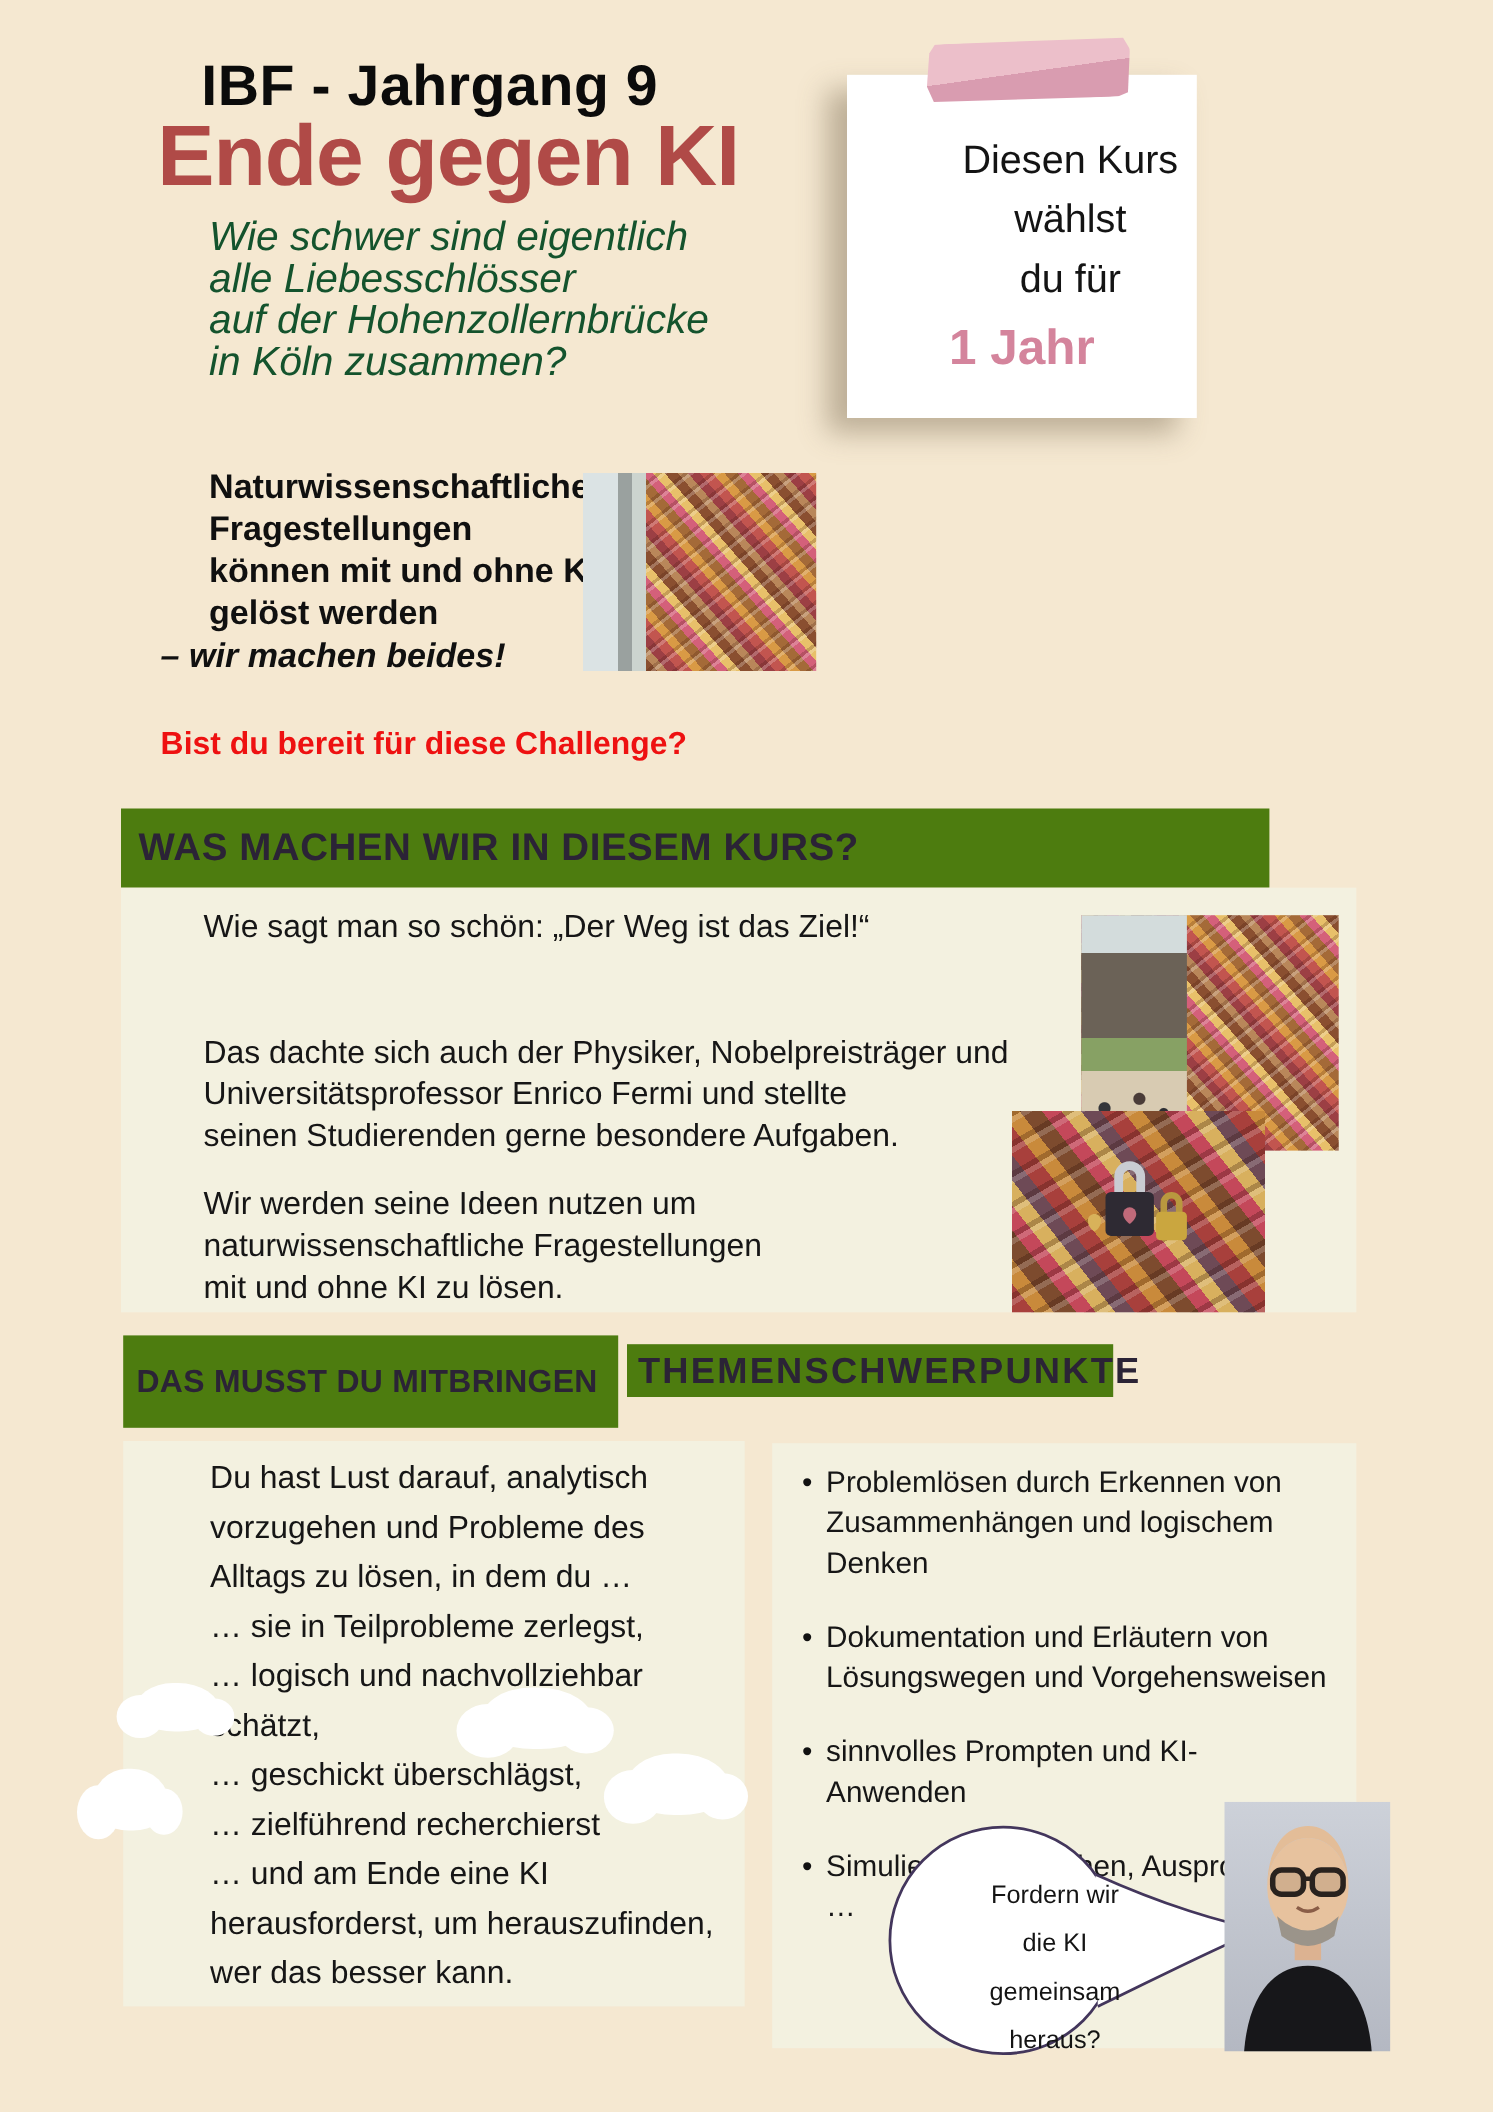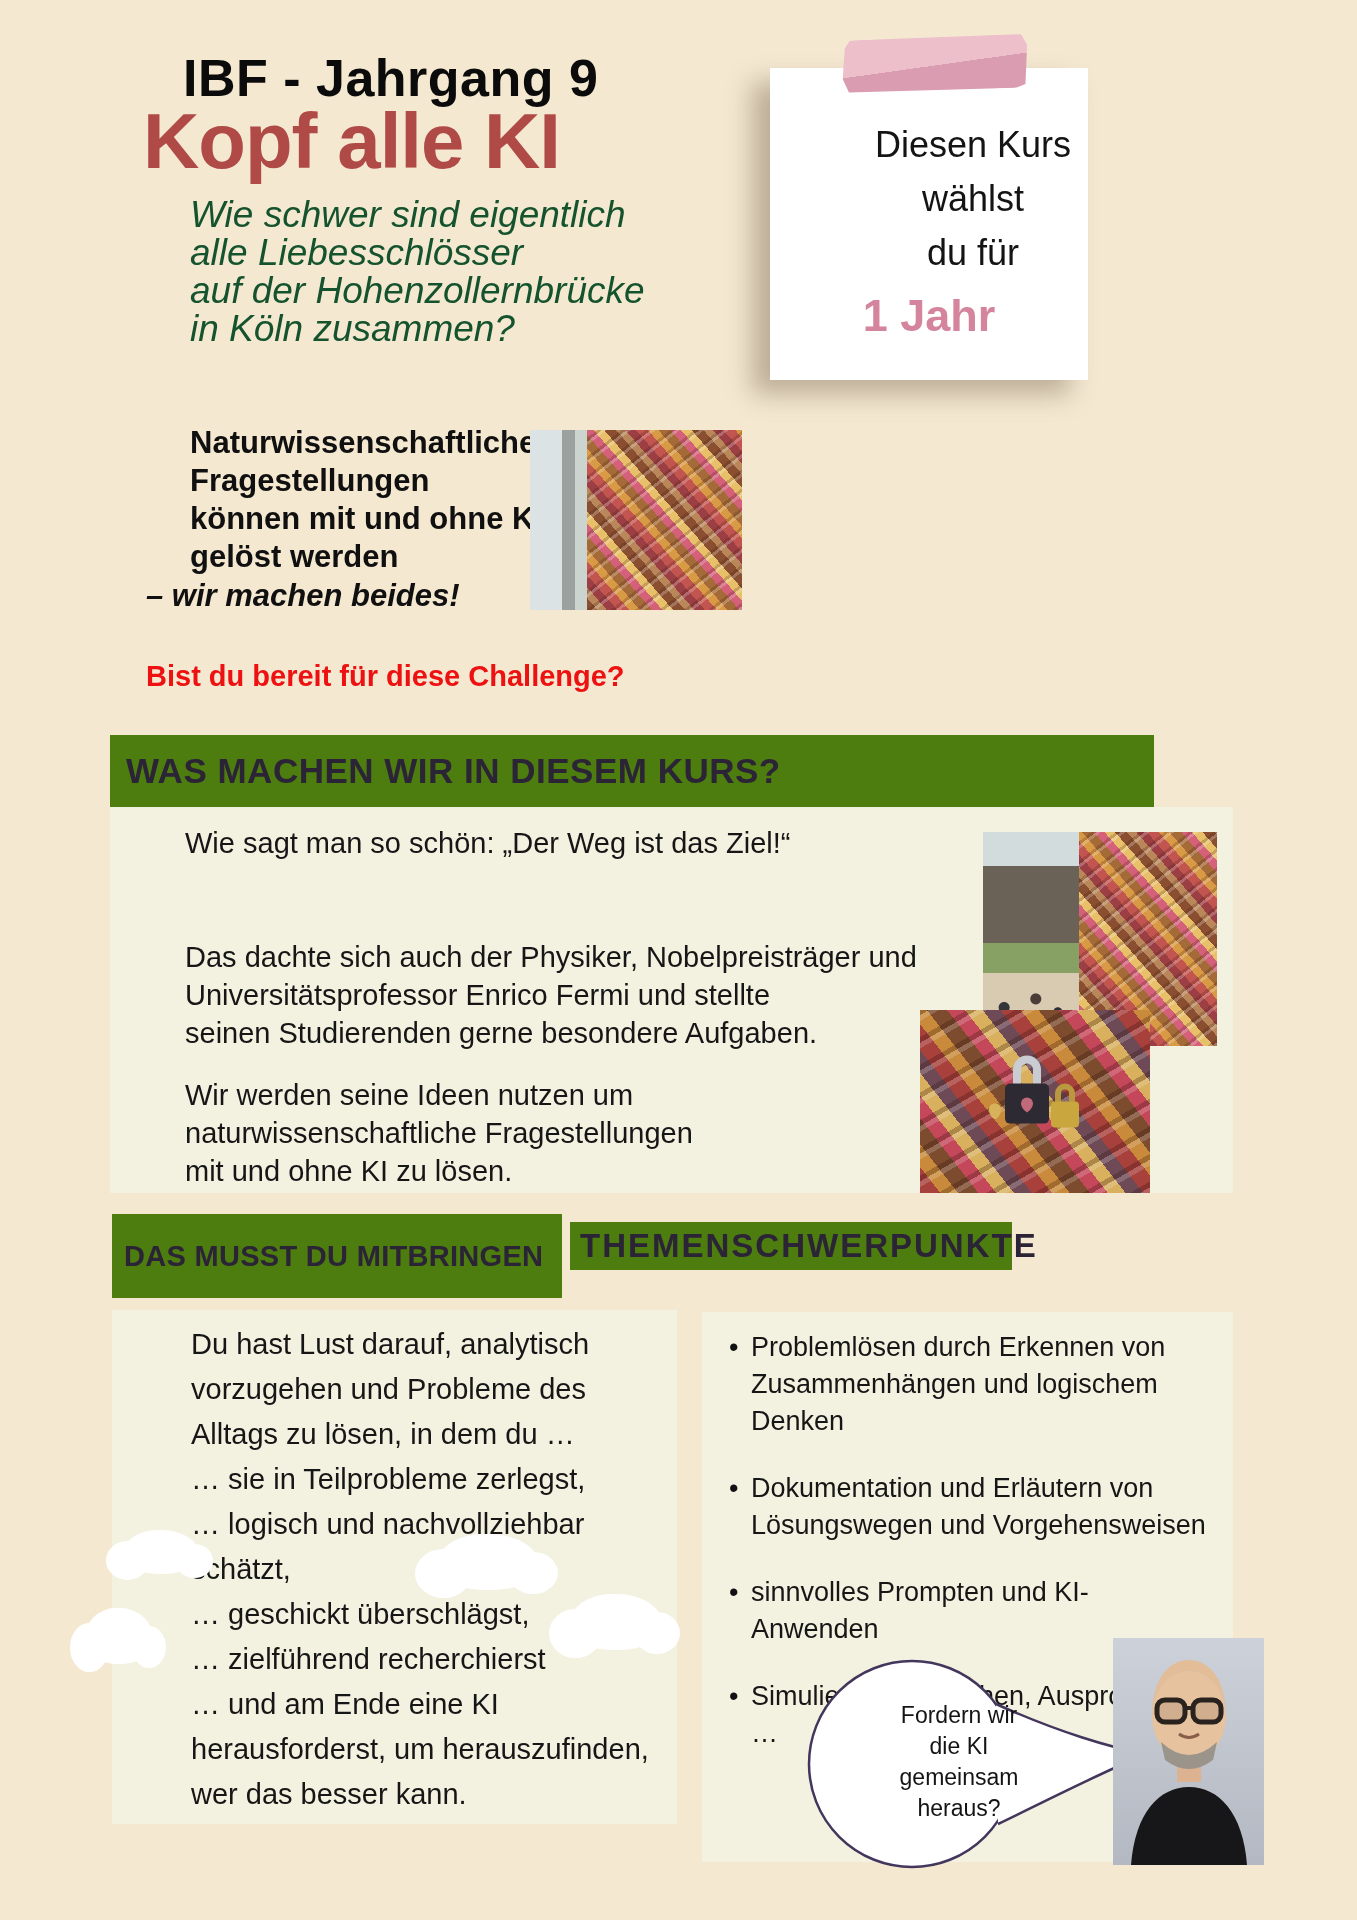--- a/index.html
+++ b/index.html
@@ -70,30 +70,30 @@
   .topics li::before{content:"•";position:absolute;left:2px;top:0;font-size:27px;color:#111;}
 
   
   .cloud{position:absolute;background:#fff;border-radius:48% 52% 50% 50%/62% 62% 44% 44%;}
   .cloud::before,.cloud::after{content:"";position:absolute;background:#fff;border-radius:50%;}
   .cloud::before{width:55%;height:88%;left:-20%;top:26%;}
   .cloud::after{width:48%;height:76%;right:-17%;top:32%;}
 
   
   .bubble-wrap{position:absolute;left:800px;top:1652px;width:350px;height:225px;}
-  .bubble-text{position:absolute;left:820px;top:1700px;width:190px;text-align:center;font-size:23px;line-height:31px;color:#141414;}
+  .bubble-text{position:absolute;left:820px;top:1700px;width:190px;text-align:center;font-size:23px;line-height:44px;color:#141414;}
   .portrait{position:absolute;left:1113px;top:1638px;width:151px;height:227px;}
 </style>
 </head>
 <body>
 
 <div class="poster">
 
   <div class="kicker">IBF - Jahrgang 9</div>
-  <h1 class="title">Kopf alle KI</h1>
+  <h1 class="title">Ende gegen KI</h1>
   <div class="question lines">Wie schwer sind eigentlich
 alle Liebesschlösser
 auf der Hohenzollernbrücke
 in Köln zusammen?</div>
 
   <div class="note-card">
     <div class="tape"></div>
     <div class="note-lines lines">Diesen Kurs
 wählst
 du für</div>

